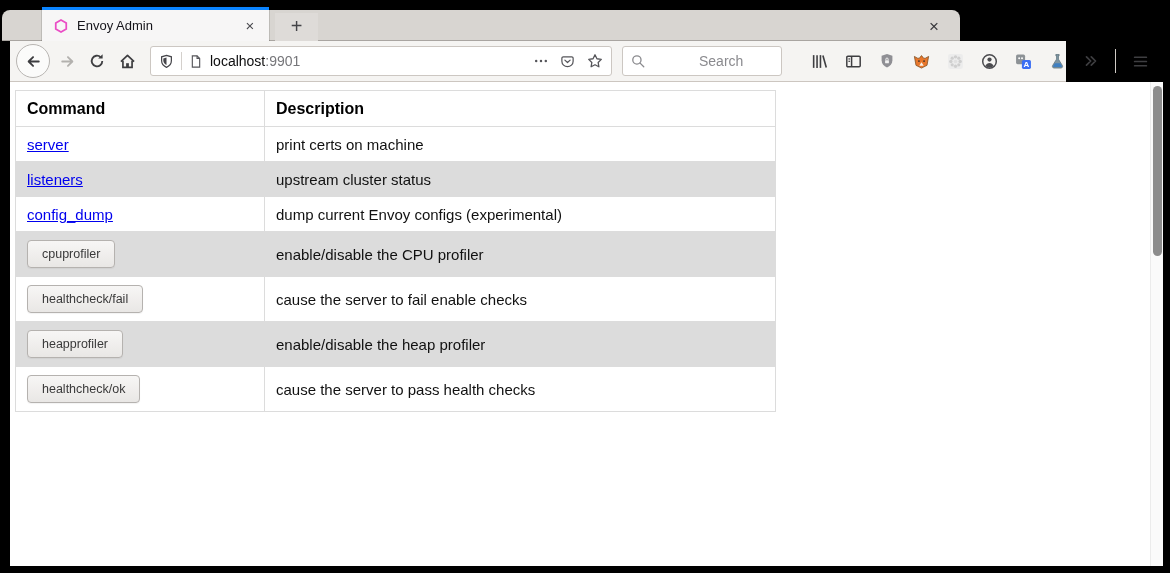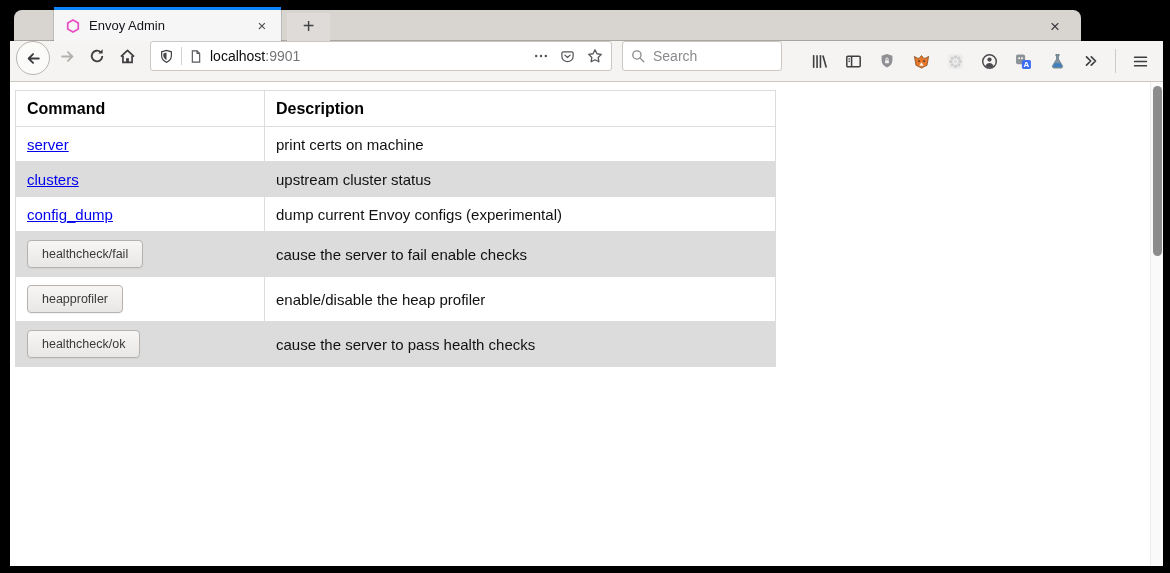--- a/index.html
+++ b/index.html
@@ -5,54 +5,54 @@
   :root{
     --accent:#0a84ff; --link:#0000ee; --row-alt:#dcdcdc; --strip:#d8d5d1;
     --toolbar-bg:#f5f4f2; --icon:#46464b; --thumb:#8c8c8c; --fox:#e8772c; --transl:#3b6ef3;
   }
   *{margin:0;padding:0;box-sizing:border-box;}
   html,body{width:1170px;height:573px;background:#000;overflow:hidden;
     font-family:"Liberation Sans","DejaVu Sans",sans-serif;}
   .abs{position:absolute;}
 
   
-  #titlebar{left:14px;top:7px;width:1067px;height:34px;}
+  #titlebar{left:2px;top:7px;width:958px;height:34px;}
   #strip-bg{left:0;top:3px;right:0;bottom:0;background:var(--strip);
     border-radius:8px 8px 0 0;border-bottom:1px solid #a9a5a1;}
   #active-tab{left:40px;top:0;width:227px;height:34px;background:#f7f6f6;
     border-top:3px solid var(--accent);display:flex;align-items:center;
     box-shadow:1px 0 0 rgba(0,0,0,.12),-1px 0 0 rgba(0,0,0,.12);}
   #tab-title{font-size:13px;color:#15141a;margin-left:9px;white-space:nowrap;
     overflow:hidden;flex:1;}
   #tab-favicon{margin-left:12px;flex:0 0 auto;display:flex;}
   #tab-close{flex:0 0 auto;margin-right:9px;color:#4a4a4f;font-size:15px;
     width:20px;height:20px;line-height:20px;text-align:center;cursor:default;}
   #new-tab{left:273px;top:6px;width:43px;height:28px;background:#dedbd8;
     color:#434347;font-size:20px;line-height:26px;text-align:center;}
   #win-close{right:14px;top:8px;width:24px;height:24px;color:#39393d;
     font-size:17px;line-height:24px;text-align:center;}
 
   
-  #toolbar{left:10px;top:41px;width:1153px;height:41px;background:var(--toolbar-bg);
-    border-bottom:1px solid #ccc6c0;display:flex;padding:0 6px;}
+  #toolbar{left:10px;top:41px;width:1056px;height:41px;background:var(--toolbar-bg);
+    border-bottom:1px solid #ccc6c0;display:flex;align-items:center;padding:0 6px;}
   .tb-btn{width:30px;height:30px;border-radius:3px;display:flex;align-items:center;
     justify-content:center;flex:0 0 auto;}
   #back-btn{width:34px;height:34px;border:1px solid #b8b5b2;border-radius:50%;
     background:#fbfbfa;display:flex;align-items:center;justify-content:center;
     margin-right:2px;flex:0 0 auto;}
   #url-bar{margin-left:8px;width:462px;height:30px;background:#fff;
     border:1px solid #ccc7c2;border-radius:3px;display:flex;align-items:center;
     padding:0 8px;flex:0 0 auto;}
   .v-sep{width:1px;height:18px;background:#d4d0cc;margin:0 7px;flex:0 0 auto;}
   #url-text{font-size:14px;margin-left:7px;flex:1;white-space:nowrap;overflow:hidden;}
   #url-host{color:#0c0c0d;} #url-port{color:#76767a;}
   #url-actions{display:flex;align-items:center;gap:12px;flex:0 0 auto;}
   #search-box{margin-left:10px;width:160px;height:30px;background:#fff;
     border:1px solid #ccc7c2;border-radius:3px;display:flex;align-items:center;
-    padding:0 8px;flex:0 0 auto;}
+    padding:0 8px;flex:0 0 auto;gap:46px;}
   #search-input{border:none;outline:none;width:110px;font-size:14px;color:#333;
     margin-left:7px;background:transparent;font-family:inherit;}
   #search-input::placeholder{color:#8a8a8e;opacity:1;}
   #right-icons{margin-left:22px;display:flex;align-items:center;gap:4px;flex:0 0 auto;}
   #toolbar-sep{width:1px;height:24px;background:#cfcac5;margin:0 5px;}
 
   
   #content{left:10px;top:82px;width:1153px;height:484px;background:#fff;overflow:hidden;}
   #scrollbar{right:0;top:0;width:13px;height:484px;background:#fafafa;
     border-left:1px solid #ebebeb;}
@@ -294,28 +294,32 @@
         <th>Command</th>
         <th>Description</th>
       </tr>
     </thead>
     <tbody>
         <tr class="r-link">
     <td><a class="cmd-link" href="#">server</a></td>
     <td>print certs on machine</td>
   </tr>
         <tr class="r-link">
-    <td><a class="cmd-link" href="#">clusters</a></td>
+    <td><a class="cmd-link" href="#">listeners</a></td>
     <td>upstream cluster status</td>
   </tr>
         <tr class="r-link">
     <td><a class="cmd-link" href="#">config_dump</a></td>
     <td>dump current Envoy configs (experimental)</td>
   </tr>
         <tr class="r-btn">
+    <td><button class="cmd-btn">cpuprofiler</button></td>
+    <td>enable/disable the CPU profiler</td>
+  </tr>
+        <tr class="r-btn">
     <td><button class="cmd-btn">healthcheck/fail</button></td>
     <td>cause the server to fail enable checks</td>
   </tr>
         <tr class="r-btn">
     <td><button class="cmd-btn">heapprofiler</button></td>
     <td>enable/disable the heap profiler</td>
   </tr>
         <tr class="r-btn">
     <td><button class="cmd-btn">healthcheck/ok</button></td>
     <td>cause the server to pass health checks</td>

